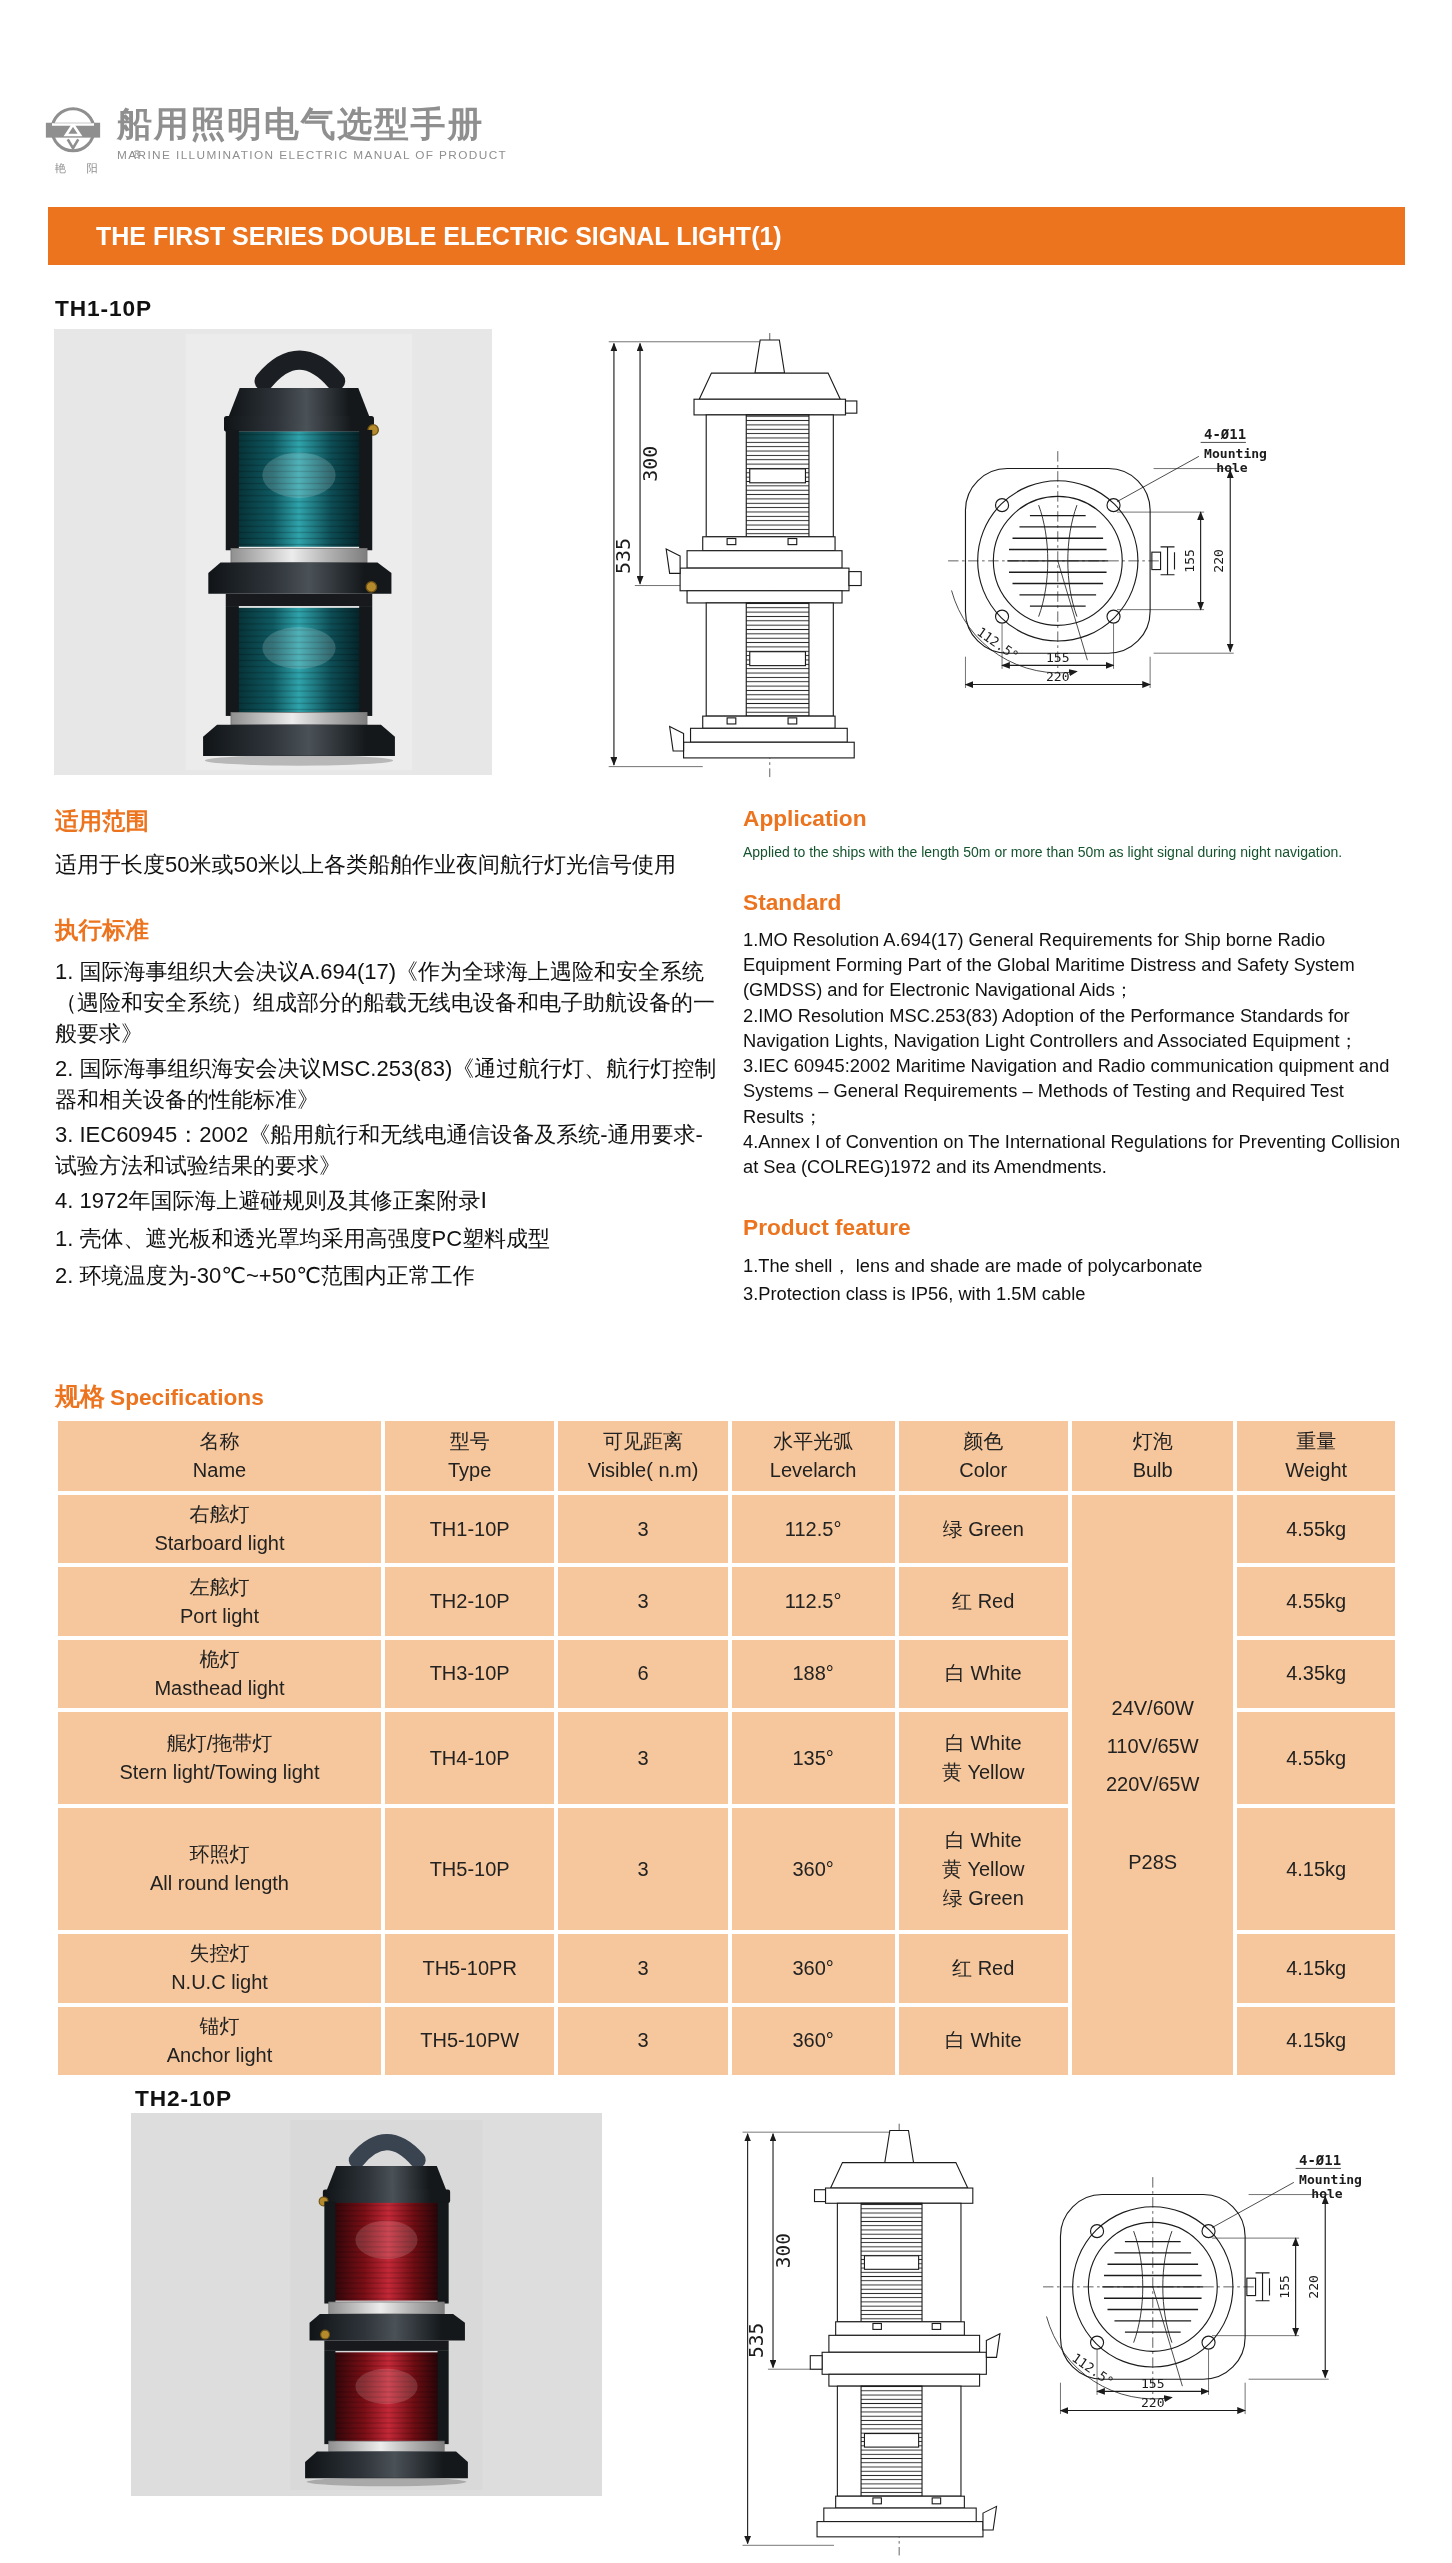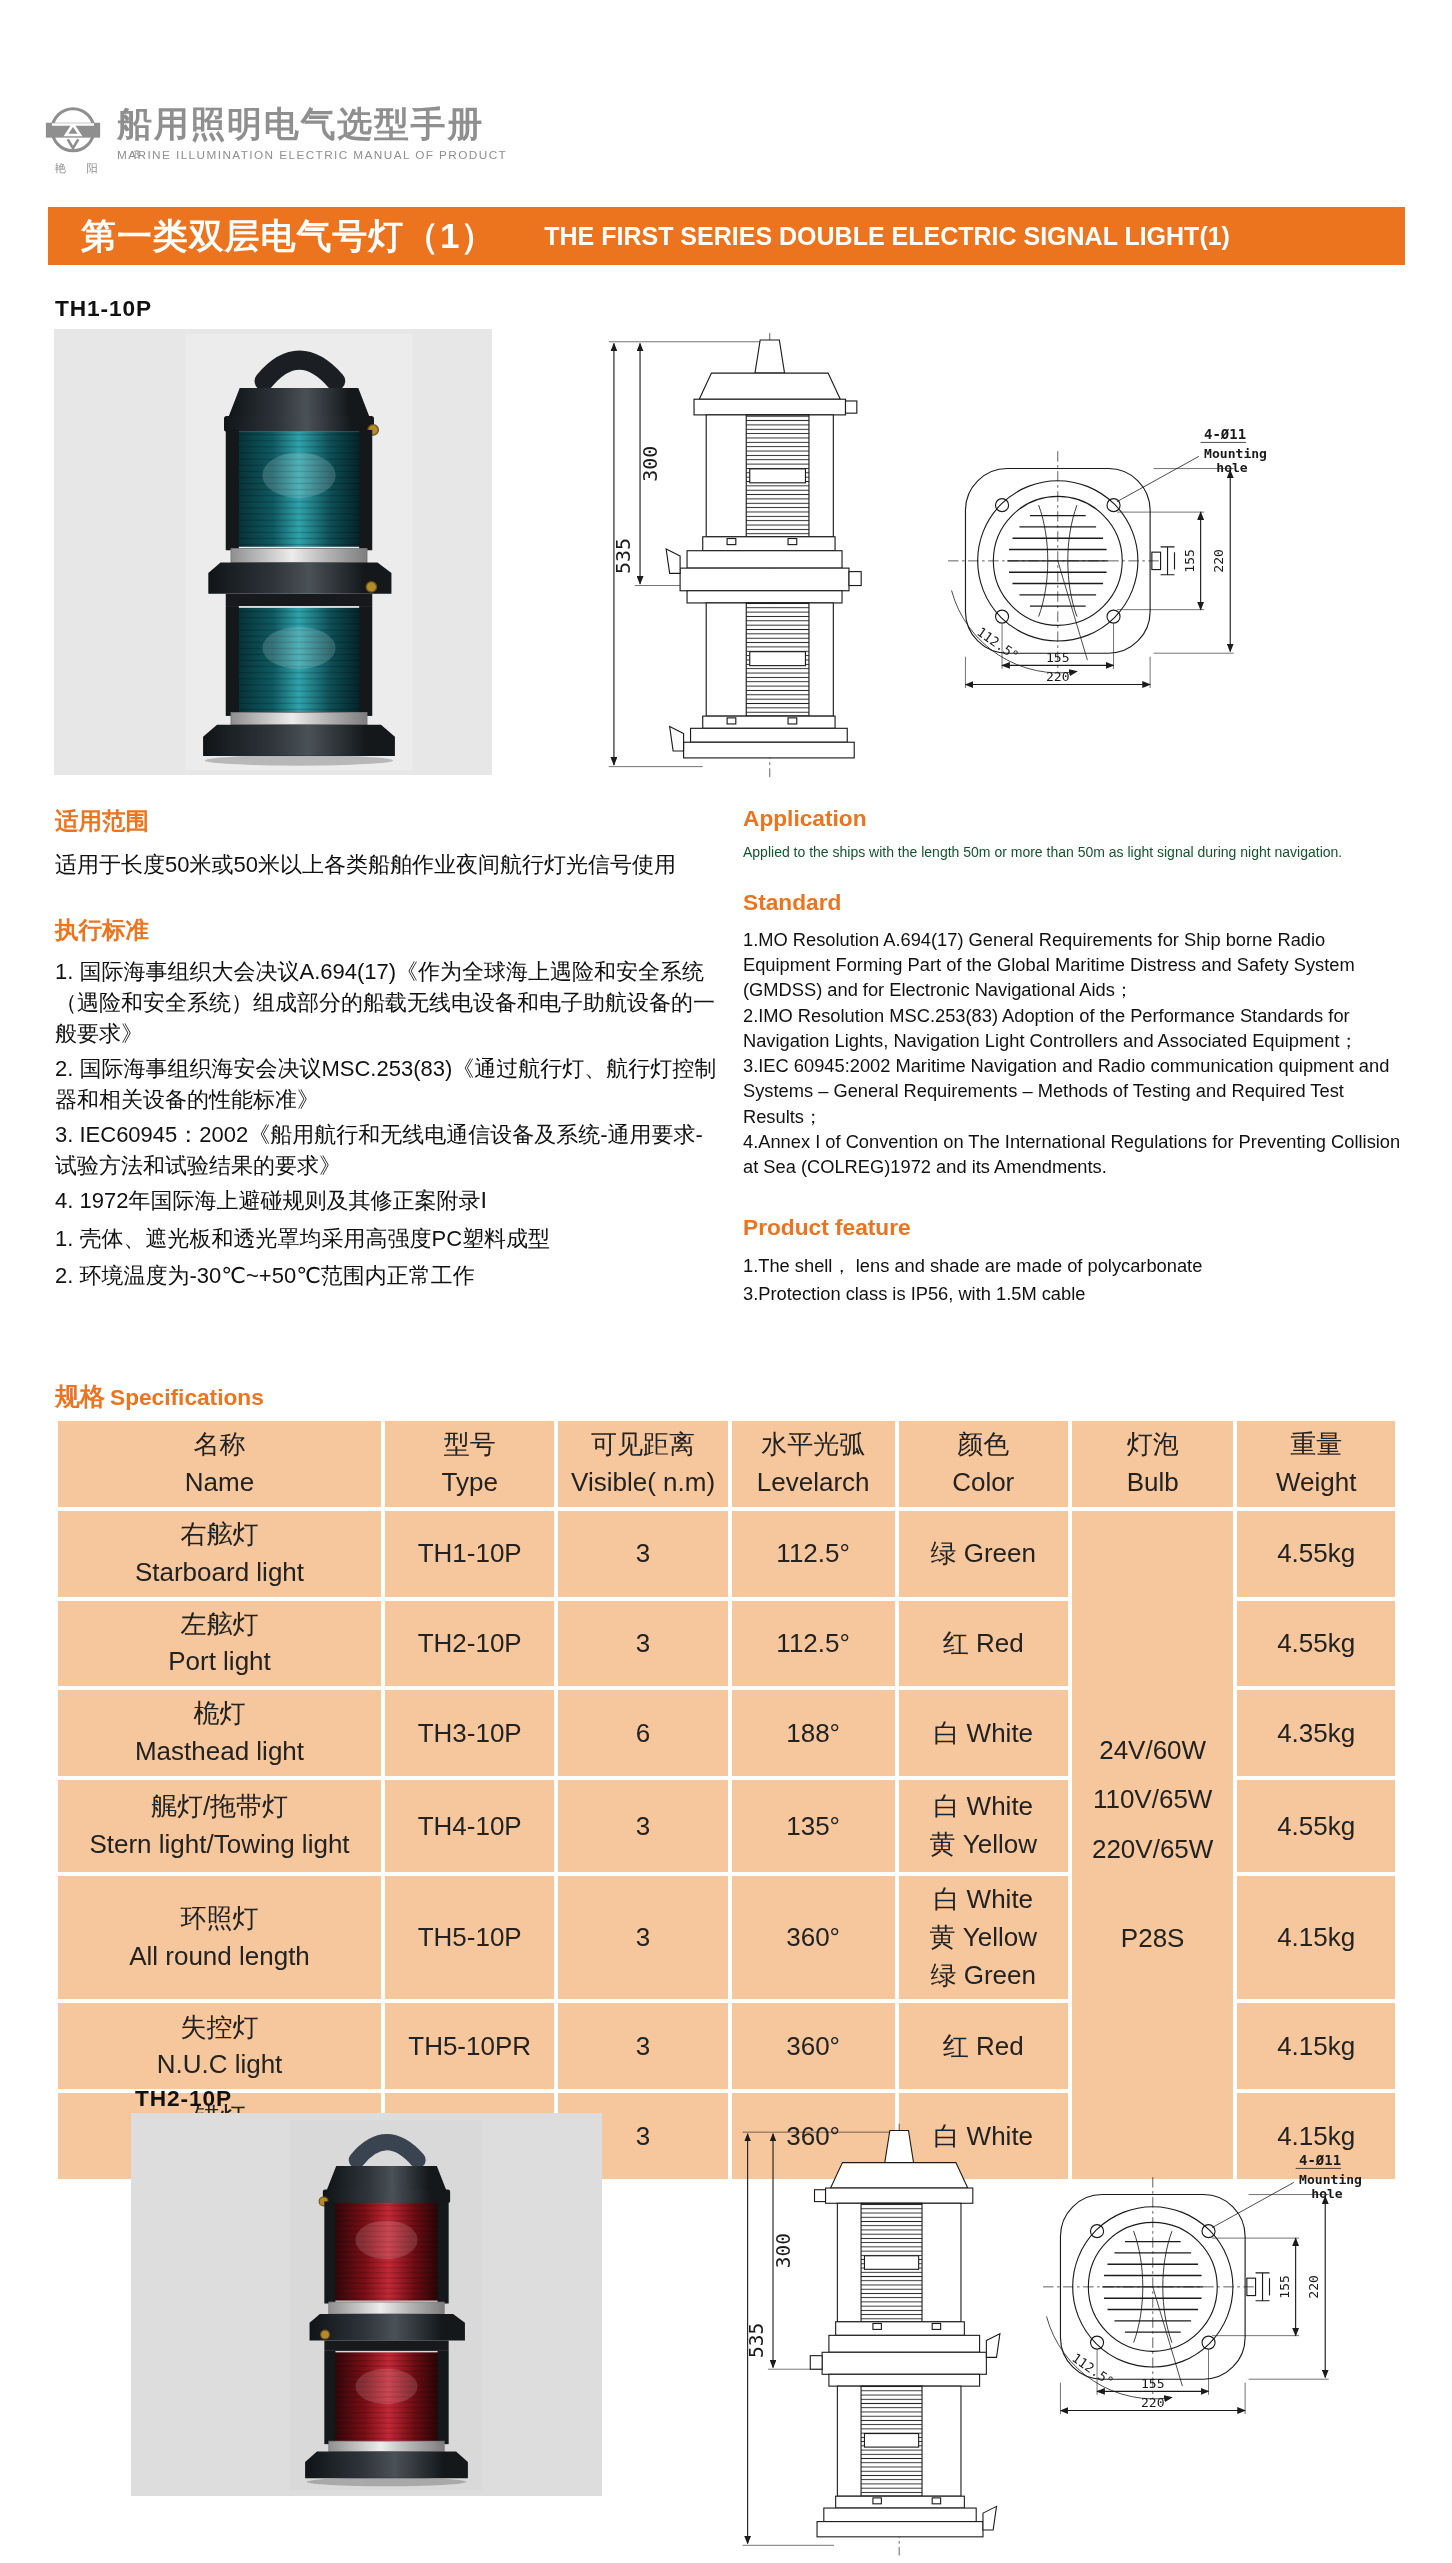--- a/index.html
+++ b/index.html
@@ -72,21 +72,21 @@
   
   .spec-heading{position:absolute;left:55px;top:1380px;display:flex;align-items:baseline;}
   .spec-zh{font-size:25px;font-weight:bold;color:var(--accent-orange);}
   .spec-en{font-size:22.7px;font-weight:bold;color:var(--accent-orange);margin-left:5px;}
   table.spec{
     position:absolute;left:54px;top:1417px;width:1345px;
     border-collapse:separate;border-spacing:4.4px;background:#fff;
   }
   table.spec th,table.spec td{
     background:var(--table-cell);text-align:center;vertical-align:middle;
-    font-size:26px;color:#222;font-weight:normal;padding:5.2px 3.5px;margin-top:21px;
+    font-size:20px;color:#222;font-weight:normal;padding:5.2px 3.5px;margin-top:21px;
   }
   table.spec .c2{line-height:1.45;}
   tr.hdr th{height:70px;}
   tr.r-std td{height:63px;}
   tr.r-mid td{height:92px;}
   tr.r-tall td{height:122px;}
   .bulb-cell span{display:block;line-height:1.9;}
   .bulb-gap{margin-top:40px;}
 </style>
 </head>
@@ -146,21 +146,20 @@
     <div class="logo-caption">艳 阳</div>
   </div>
   <span class="logo-reg">®</span>
   <div class="header-titles">
     <div class="header-title">船用照明电气选型手册</div>
     <div class="header-subtitle">MARINE ILLUMINATION ELECTRIC MANUAL OF PRODUCT</div>
   </div>
 </div>
 
 <div class="banner">
-  <span class="banner-zh">第一类双层电气号灯（1）</span>
   <span class="banner-en">THE FIRST SERIES DOUBLE ELECTRIC SIGNAL LIGHT(1)</span>
 </div>
 
 <div class="model-label" id="model-top">TH1-10P</div>
 
 <div class="photo-panel" id="photo-top">
   <svg class="lantern" viewBox="0 0 260 500">
     <rect x="0" y="0" width="260" height="500" fill="#ECECEC"></rect>
     <path d="M90,54 Q130,6 172,54" stroke="#1b1f23" stroke-width="22" fill="none" stroke-linecap="round"></path>
     <path d="M62,62 L198,62 L212,98 L48,98 Z" fill="url(#gBody)"></path>

